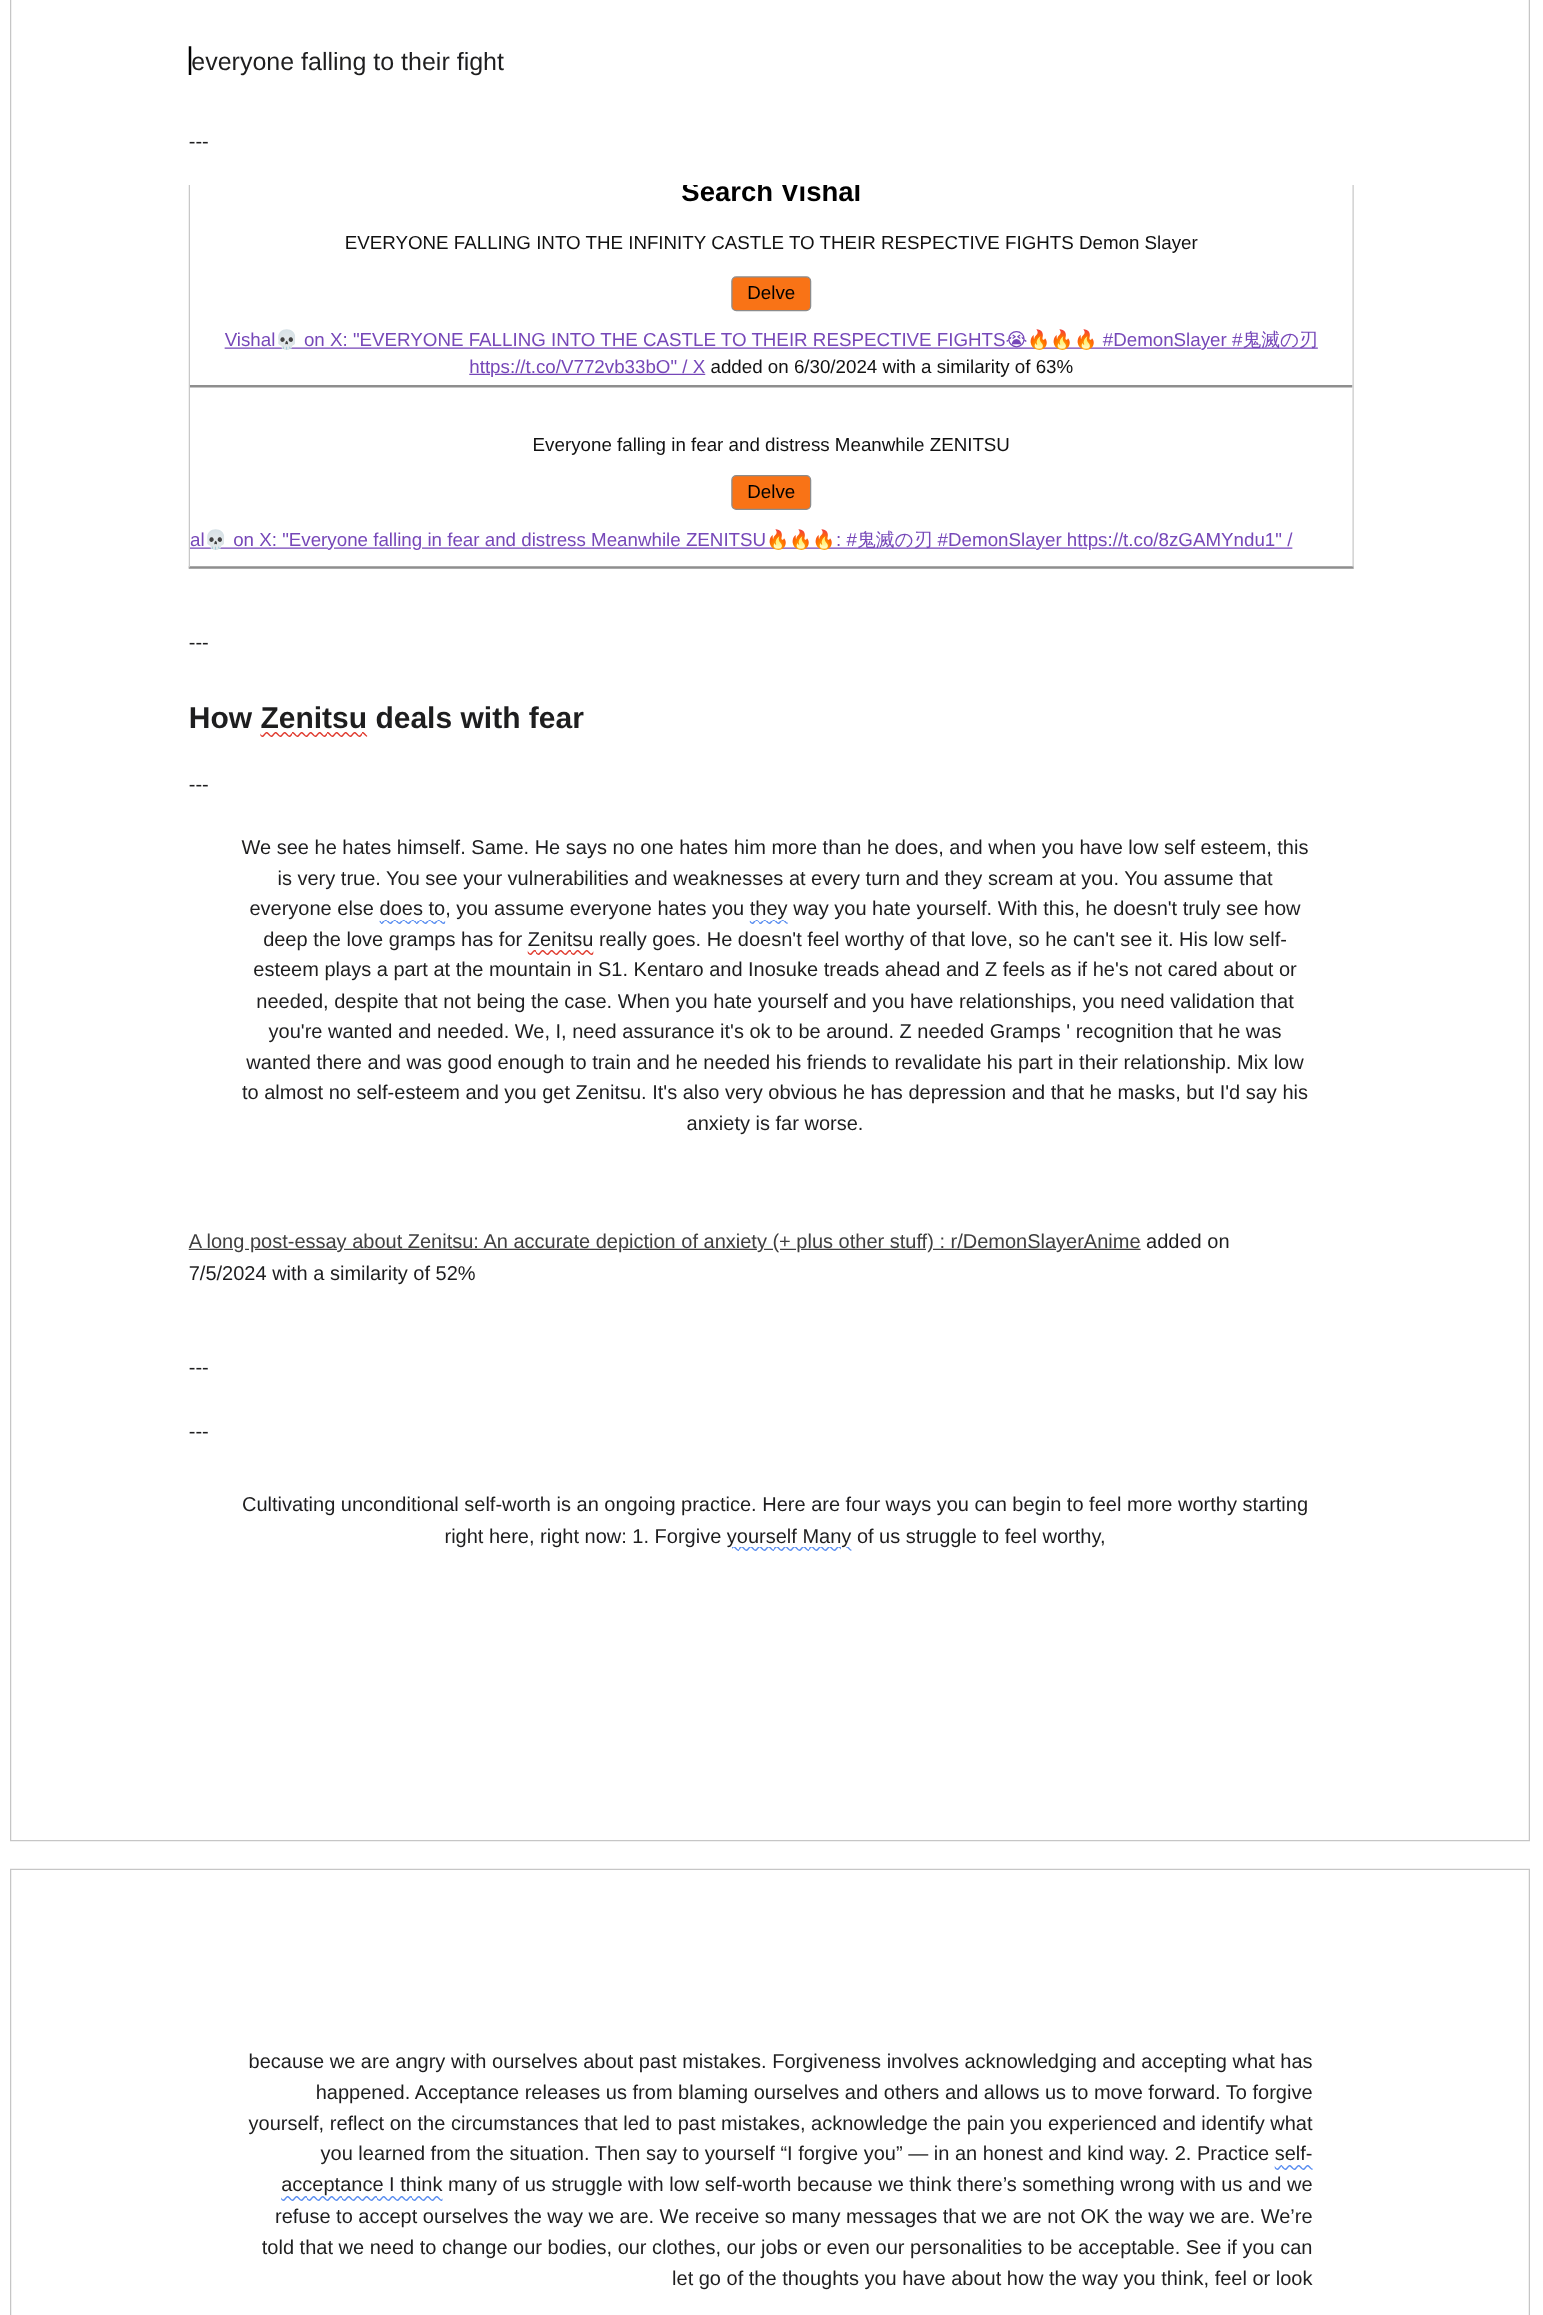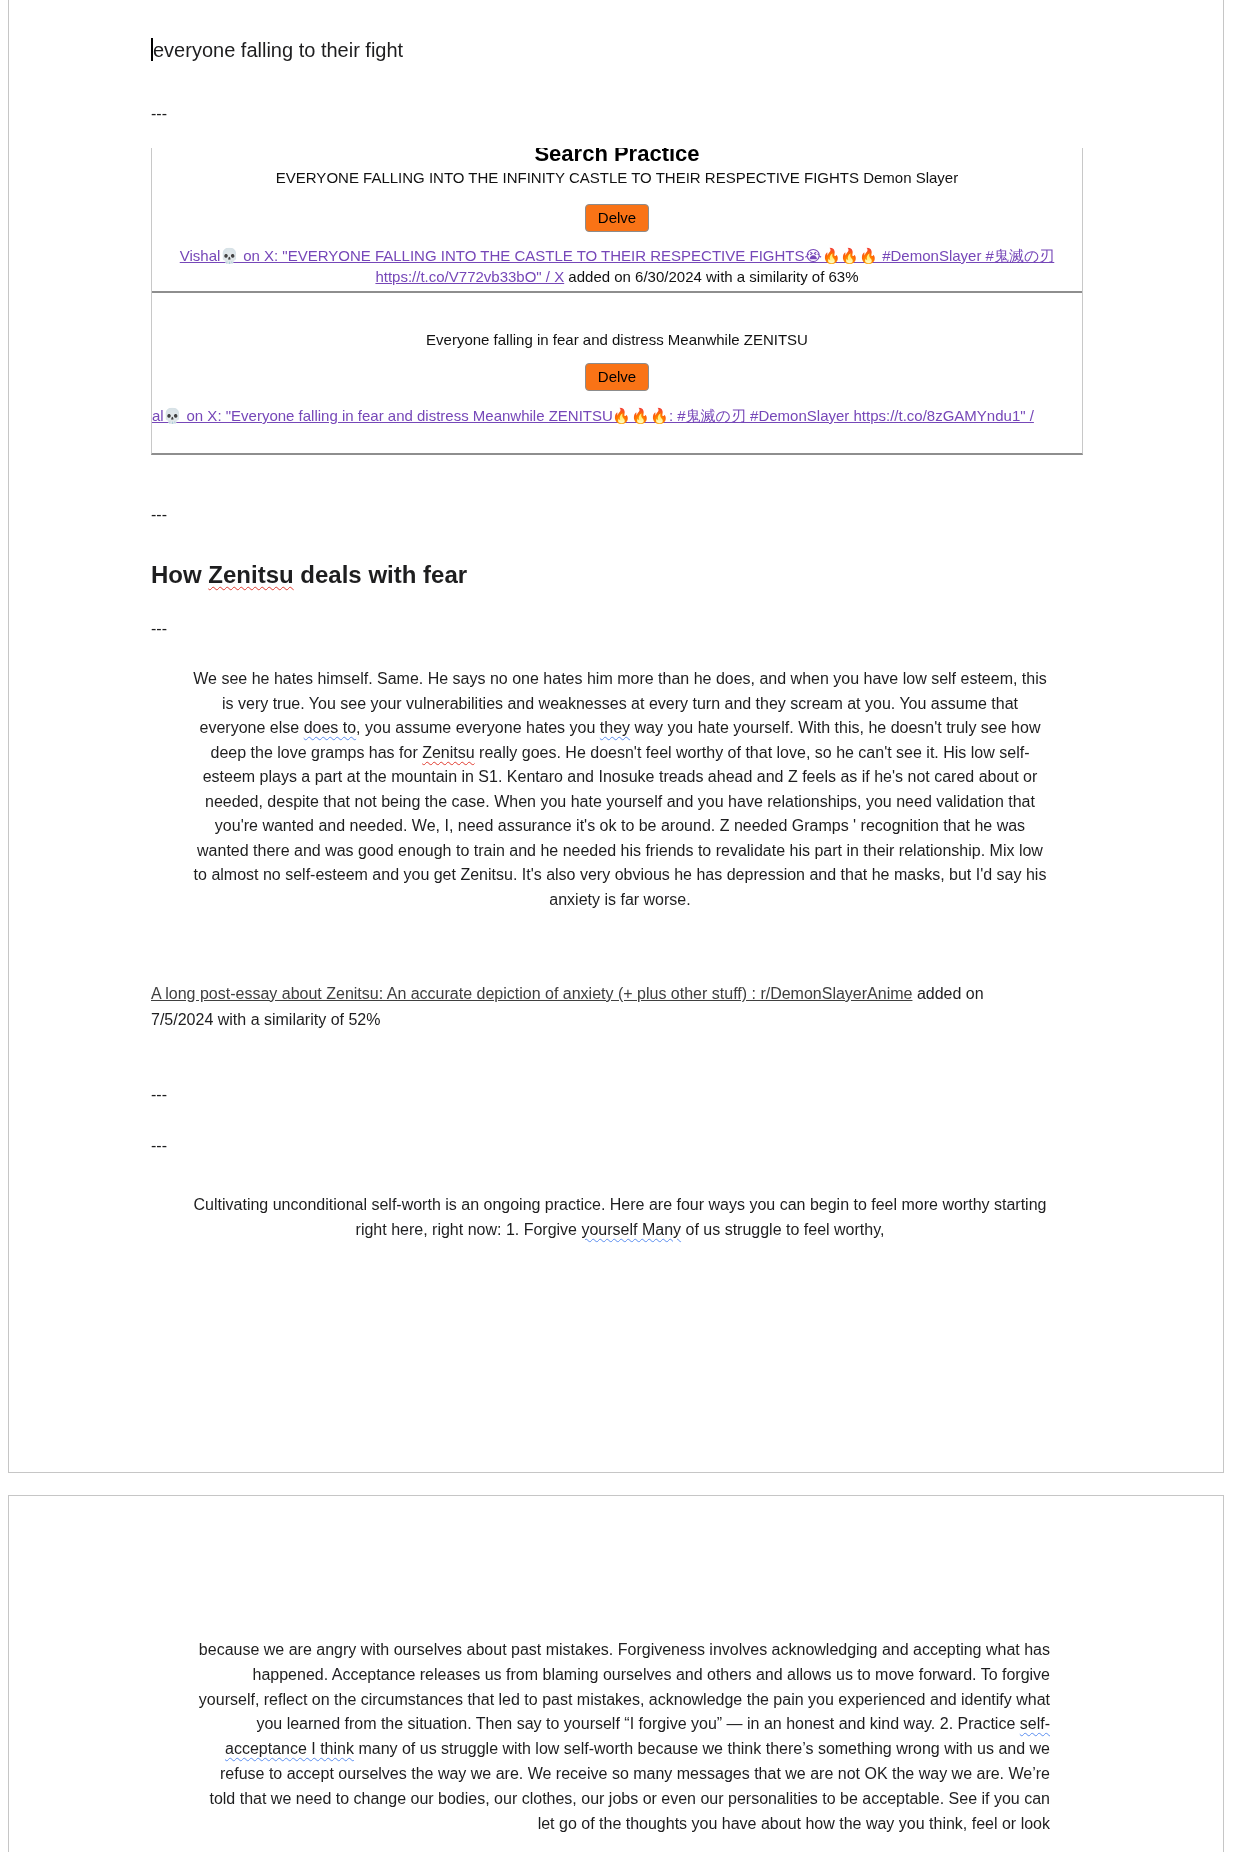--- a/index.html
+++ b/index.html
@@ -37,21 +37,21 @@
   a.link-blue   { color:#404040; text-decoration:underline; cursor:pointer; }
 
   
   .panel {
     margin-top:24px; width:932px; height:307px; overflow:hidden;
     border-left:1px solid #c8c8c8; border-right:1px solid #c8c8c8;
     border-bottom:2px solid #8e8e8e; background:#fff; color:#111;
   }
   .panel-inner { margin-top:-7px; }
   .sr-heading { font-size:22px; font-weight:700; line-height:26px; text-align:center; color:#000; }
-  .sr-title { font-size:15px; line-height:22px; text-align:center; margin-top:0; }
+  .sr-title { font-size:15px; line-height:22px; text-align:center; margin-top:17px; }
   .sr-title2 { margin-top:36px; }
   .sr-btn-row { text-align:center; margin-top:15px; }
   .sr-btn-row2 { margin-top:12px; }
   button.delve {
     font-family:"Liberation Sans",sans-serif; font-size:15px; line-height:20px;
     color:#000; background:#f97316; border:1px solid #8c8c8c; border-radius:4px;
     padding:3px 12px; cursor:pointer;
   }
   .sr-links { font-size:15px; line-height:21px; text-align:center; margin-top:13px; }
   .sr-links2 { margin-top:14px; }
@@ -64,21 +64,21 @@
 
 <div class="page" id="page1">
   <div class="content">
 
     <div class="doc-title"><span class="caret"></span><span>everyone falling to their fight</span></div>
 
     <div class="divider d1">---</div>
 
     <div class="panel">
       <div class="panel-inner">
-        <div class="sr-heading">Search Practice</div>
+        <div class="sr-heading">Search Vishal</div>
 
         <div class="sr-title">EVERYONE FALLING INTO THE INFINITY CASTLE TO THEIR RESPECTIVE FIGHTS Demon Slayer</div>
         <div class="sr-btn-row">
           <button class="delve">Delve</button>
         </div>
         <div class="sr-links">
           <div class="line"><a href="#" class="link-purple">Vishal💀 on X: "EVERYONE FALLING INTO THE CASTLE TO THEIR RESPECTIVE FIGHTS😭🔥🔥🔥 #DemonSlayer #鬼滅の刃</a></div>
           <div class="line"><a href="#" class="link-purple">https://t.co/V772vb33bO" / X</a><span> added on 6/30/2024 with a similarity of 63%</span></div>
         </div>
 

